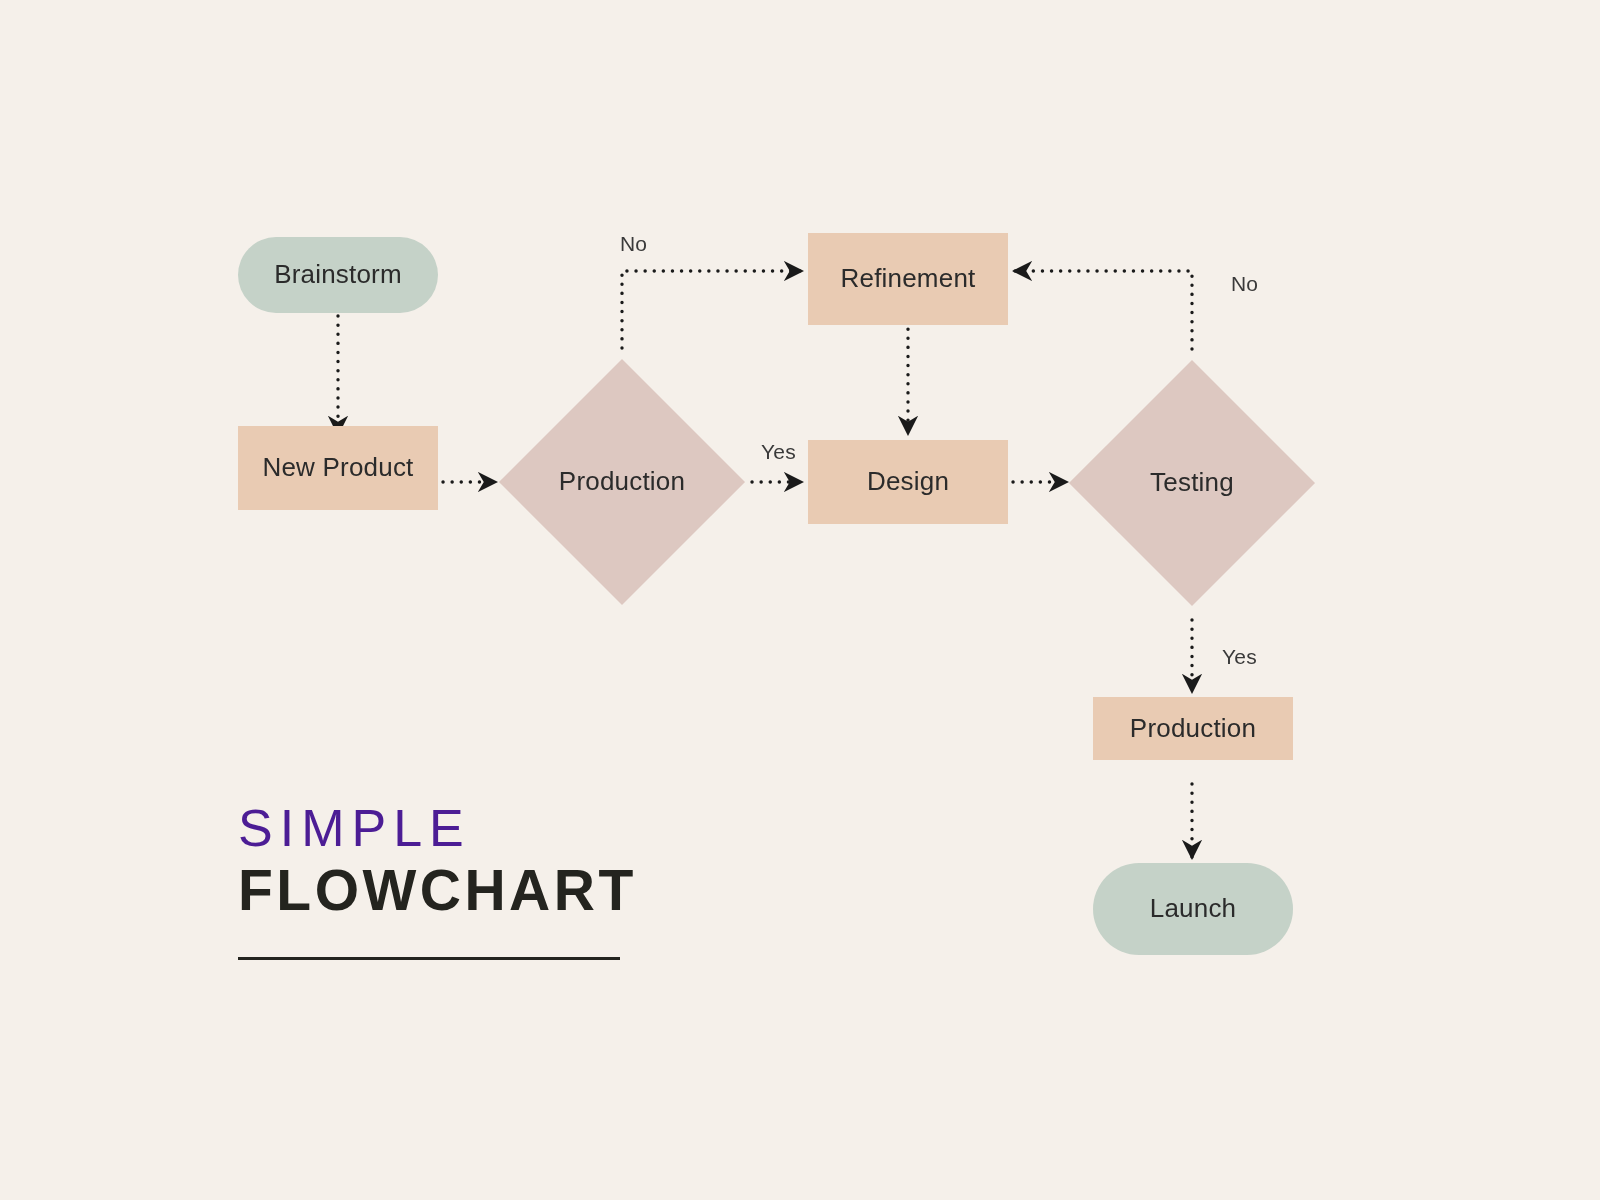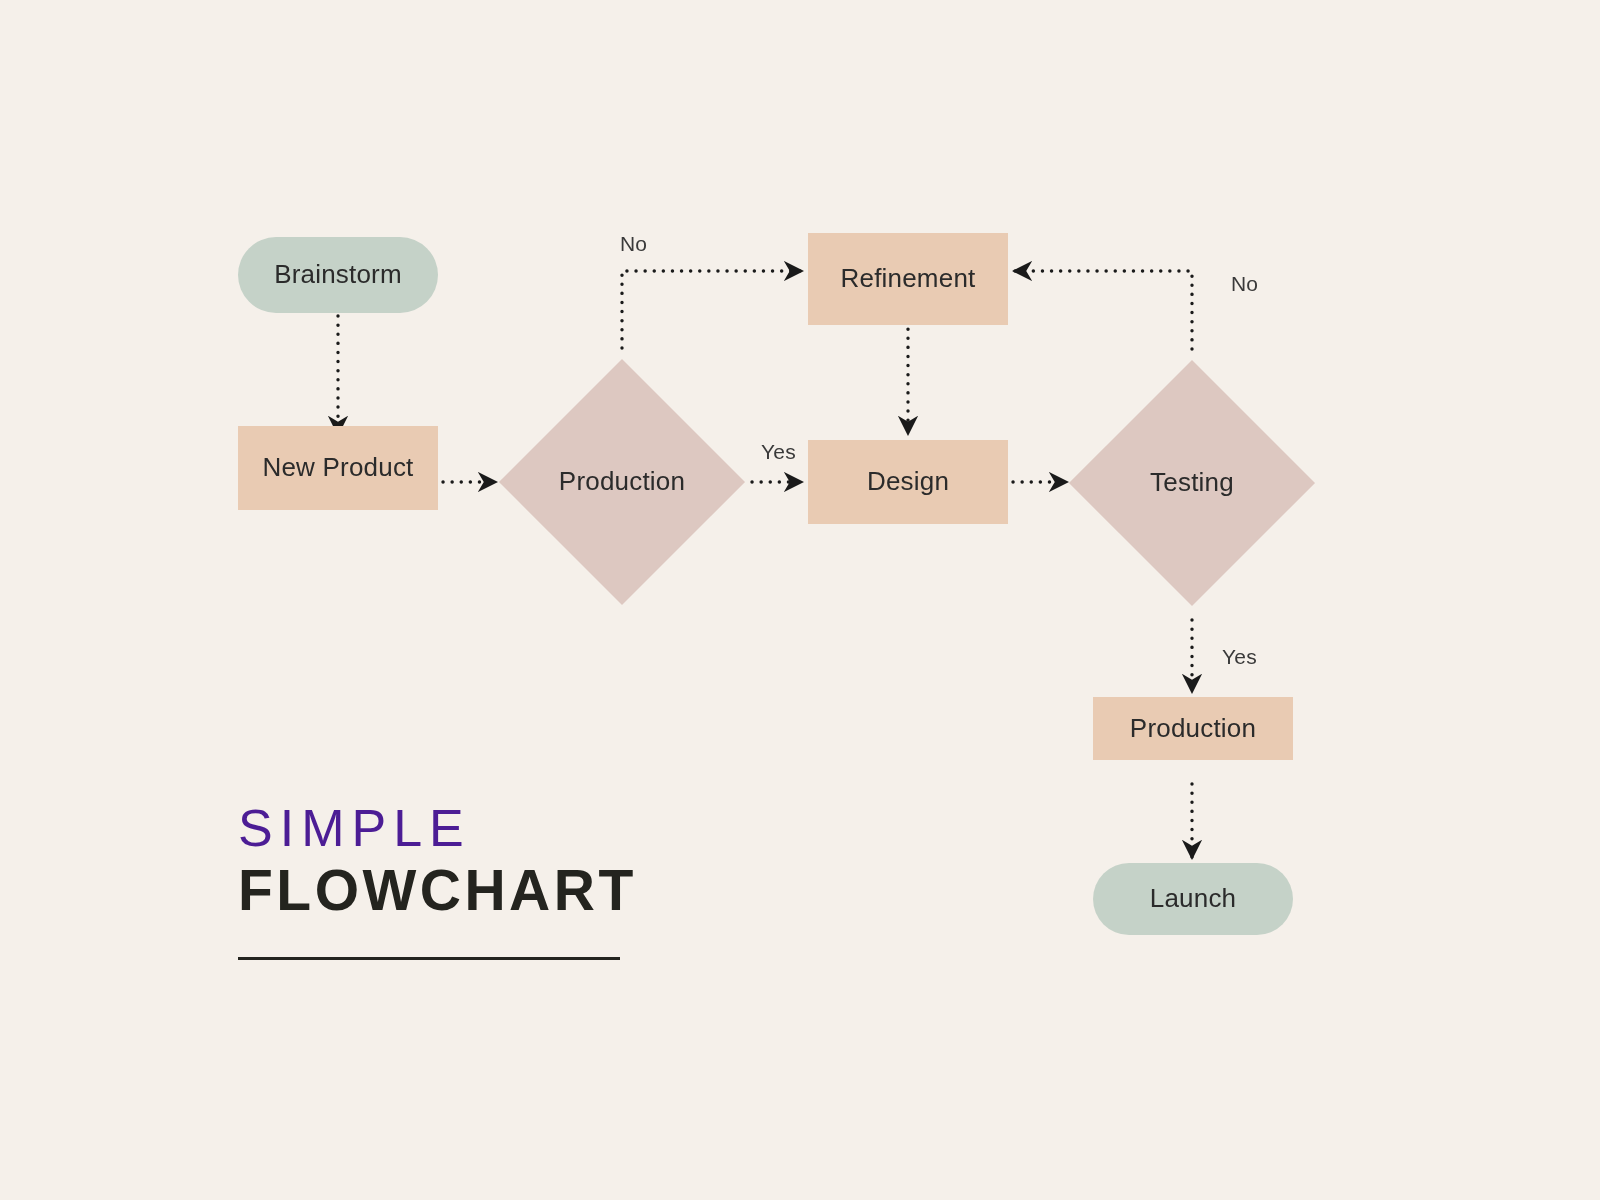--- a/index.html
+++ b/index.html
@@ -143,21 +143,21 @@
 
 <div class="node node-diamond" style="left:1105px; top:396px; width:174px; height:174px;text-align:right;">
   <span class="diamond-shape"></span>
   <span class="diamond-label">Testing</span>
 </div>
 
 <div class="node node-rect" style="left:1093px; top:697px; width:200px; height:63px;">
   <span>Production</span>
 </div>
 
-<div class="node node-pill" style="left:1093px; top:863px; width:200px; height:72px;">
+<div class="node node-pill" style="left:1093px; top:863px; width:200px; height:92px;">
   <span>Launch</span>
 </div>
 
 <div class="edge-label" style="left:620px; top:232px;">No</div>
 <div class="edge-label" style="left:761px; top:440px;">Yes</div>
 <div class="edge-label" style="left:1231px; top:272px;">No</div>
 <div class="edge-label" style="left:1222px; top:645px;">Yes</div>
 
 <div class="title-block">
   <div class="title-line1">SIMPLE</div>

